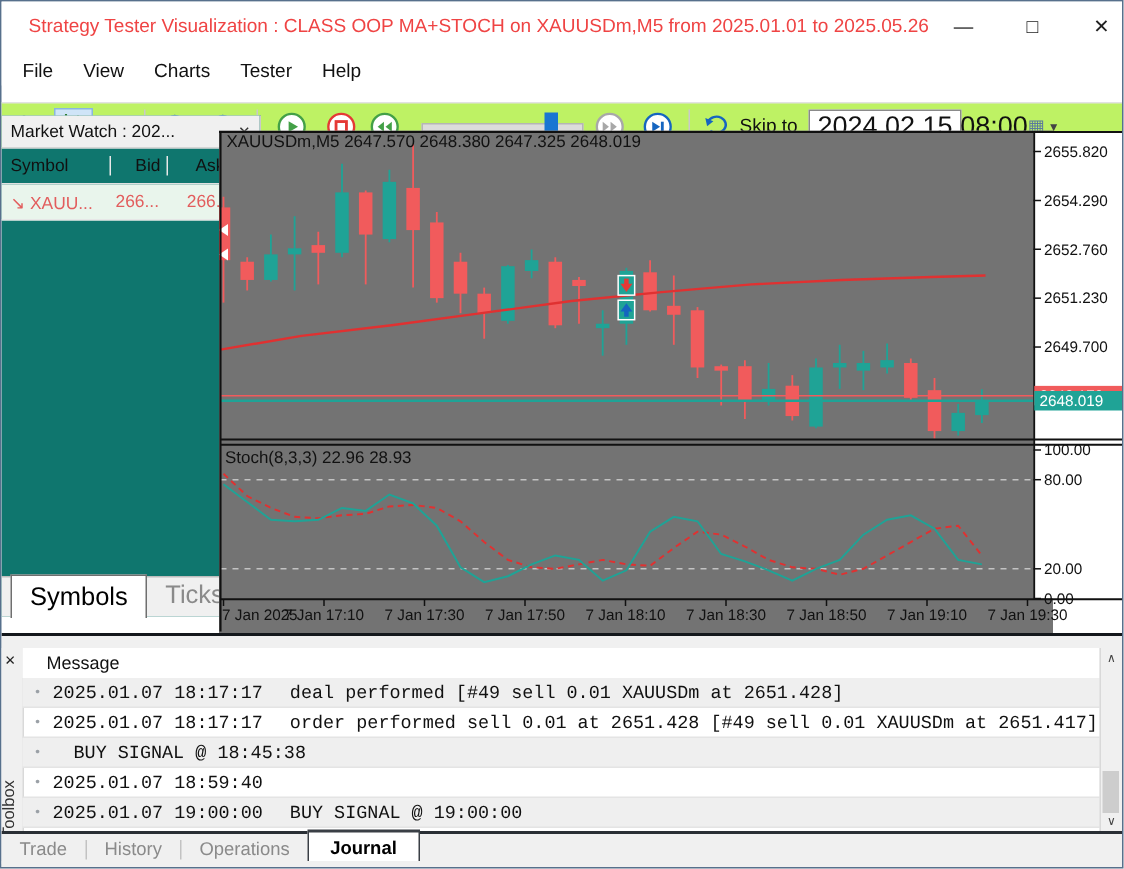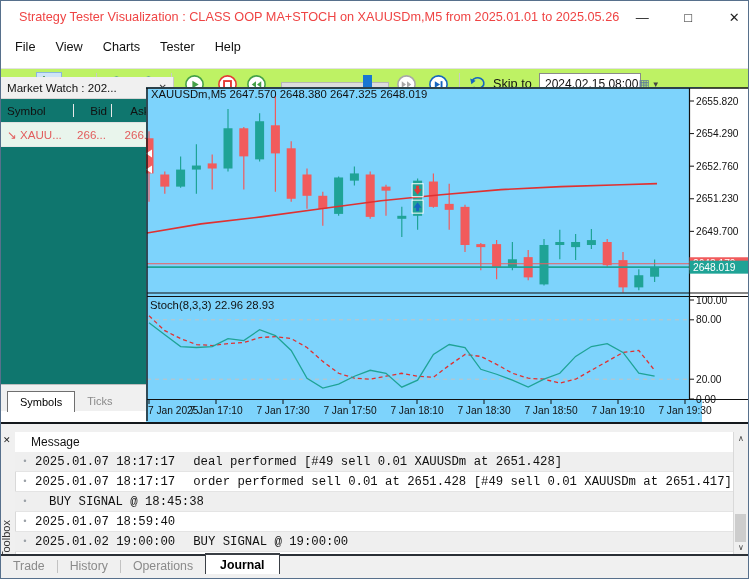--- a/index.html
+++ b/index.html
@@ -16,38 +16,38 @@
   .menu-item{padding:3px 10px;font-size:12.7px;color:#111;}
   
   #toolbar{top:56px;left:0;right:0;height:31px;background:#bef264;border-top:1px solid #e2e2e2;margin-top:11px;}
   .tbtn{position:absolute;top:3px;width:26px;height:24px;display:flex;align-items:center;justify-content:center;}
   .tbtn.selected{background:#cfe4f7;border:1px solid #8ab6dd;box-sizing:border-box;}
   .tsep{position:absolute;top:4px;width:1px;height:22px;background:#c9c9c9;}
   #speed-slider{position:absolute;left:280px;top:13px;width:106px;height:4px;background:#dcdcdc;border:1px solid #b5b5b5;}
   #slider-handle{position:absolute;top:-8px;width:9px;height:18px;background:#1976d2;}
   #skipto-label{position:absolute;left:492px;top:8px;font-size:12.7px;color:#111;}
   #date-combo{position:absolute;left:538px;top:4px;width:102px;height:22px;background:#fff;border:1px solid #8a8a8a;box-sizing:border-box;display:flex;align-items:center;}
-  #date-value{font-size:12px;padding-left:5px;flex:1;white-space:nowrap;}
+  #date-value{font-size:18px;padding-left:5px;flex:1;white-space:nowrap;}
   #calendar-icon{font-size:12px;color:#5b7a9d;margin-right:2px;}
   #date-dropdown-icon{font-size:8px;color:#444;margin-right:4px;}
   
   #market-watch{top:76px;left:0;width:173px;height:334px;background:#0f766e;border-right:1px solid #c9c9c9;box-sizing:border-box;}
   #mw-header{height:21px;background:#f0f0f0;border-bottom:1px solid #d5d5d5;display:flex;align-items:center;font-size:11.6px;}
   #mw-title{padding-left:6px;flex:1;white-space:nowrap;}
   #mw-close{padding:0 6px;font-size:10px;color:#333;}
   #mw-cols{height:23px;display:flex;align-items:center;border-bottom:1px solid #e0e0e0;font-size:11.6px;}
   .mw-col-sym{width:66px;padding-left:6px;}
   .mw-col-bid{width:33px;text-align:right;border-left:1px solid #e8e8e8;}
   .mw-col-ask{flex:1;text-align:center;padding-right:5px;border-left:1px solid #e8e8e8;margin-left:4px;}
   #mw-row{height:23px;display:flex;align-items:center;font-size:11.6px;background:#e9f5ec;color:#e25d5d;border-bottom:1px solid #e7e7e7;}
   #mw-tabs{position:absolute;bottom:0;left:0;right:0;height:26px;background:#f0f0f0;border-top:1px solid #bdbdbd;display:flex;align-items:flex-end;padding-left:6px;}
-  .mw-tab{font-size:11px;padding:4px 12px;color:#8a8a8a;}
+  .mw-tab{font-size:17px;padding:4px 12px;color:#8a8a8a;}
   .mw-tab.active{background:#fff;color:#000;border:1px solid #6f6f6f;border-bottom:none;position:relative;top:1px;}
   
-  #chart-area{top:86px;left:145px;width:556px;height:335px;background:#7dd3fc;}
+  #chart-area{top:86px;left:145px;width:556px;height:335px;background:#737373;}
   #chart-svg{position:absolute;top:0;left:0;font-family:"Liberation Sans",sans-serif;}
   
   #split-line{top:421px;left:0;right:0;height:2px;background:#14181c;}
   #split-gap{top:423px;left:0;right:0;height:8px;background:#f0f0f0;}
   
   #journal{top:431px;left:0;right:0;height:122px;background:#fff;}
   #toolbox-strip{position:absolute;left:0;top:0;width:14px;height:148px;background:#f0f0f0;border-right:1px solid #d9d9d9;}
   #journal-close{position:absolute;left:2px;top:3px;font-size:9px;color:#222;}
   #toolbox-label{position:absolute;left:-1px;top:68px;width:14px;height:78px;writing-mode:vertical-rl;transform:rotate(180deg);font-size:11px;color:#333;text-align:center;}
   #journal-header{position:absolute;left:14px;right:14px;top:0;height:20px;background:#fff;border-bottom:1px solid #d2d2d2;display:flex;align-items:center;font-size:12px;}
@@ -363,21 +363,21 @@
     <div class="j-row alt" style="top:60px">
       <span class="j-bullet">•</span>
       <span class="j-text">BUY SIGNAL @ 18:45:38</span>
     </div>
     <div class="j-row" style="top:80px">
       <span class="j-bullet">•</span>
       <span class="j-time">2025.01.07 18:59:40</span>
     </div>
     <div class="j-row alt" style="top:100px">
       <span class="j-bullet">•</span>
-      <span class="j-time">2025.01.02 19:00:00</span>
+      <span class="j-time">2025.01.07 19:00:00</span>
       <span class="j-text">BUY SIGNAL @ 19:00:00</span>
     </div>
     <div id="journal-scroll">
       <span class="scroll-arrow" style="top:0">∧</span>
       <div id="scroll-thumb"></div>
       <span class="scroll-arrow" style="bottom:0">∨</span>
     </div>
   </div>
 
   <div id="bottom-tabs" class="abs">

